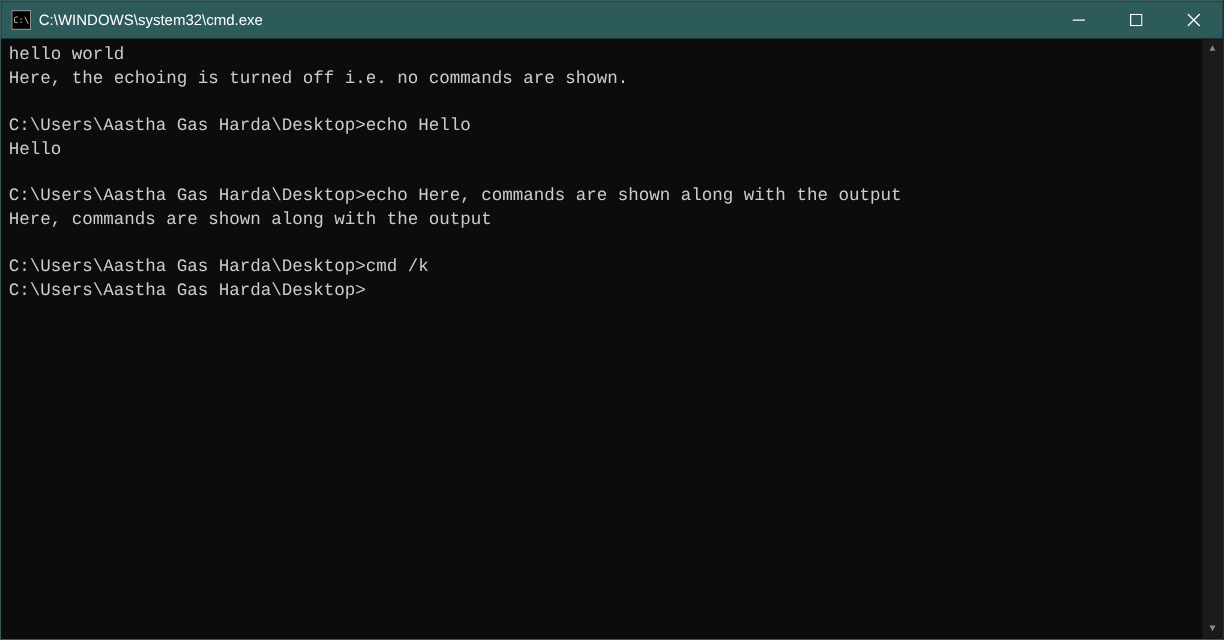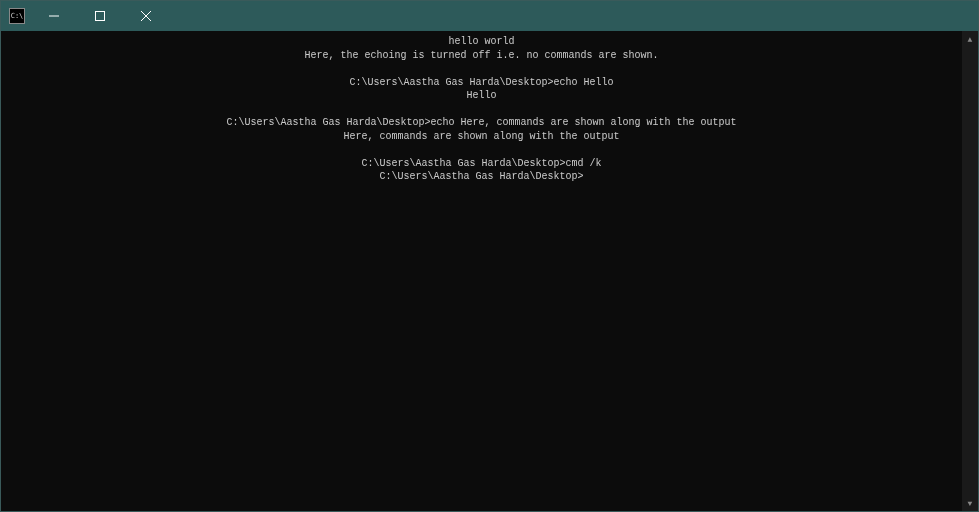--- a/index.html
+++ b/index.html
@@ -68,25 +68,24 @@
     .terminal-body {
       flex: 1;
       background: #0c0c0c;
       position: relative;
       display: flex;
     }
     .terminal-content {
       flex: 1;
       padding: 4px 6px;
       color: #cccccc;
-      font-size: 10px;
+      font-size: 14px;
       line-height: 1.35;
       white-space: pre;
       font-family: Consolas, 'Courier New', monospace;
-      text-align: center;
     }
     .scrollbar {
       width: 16px;
       background: #1a1a1a;
       position: relative;
     }
     .scroll-arrow {
       width: 16px;
       height: 16px;
       display: flex;
@@ -109,20 +108,21 @@
     }
   </style>
 </head>
 <body>
 
 <div class="window">
   <div class="titlebar">
     <div class="titlebar-icon">
       <span>C:\</span>
     </div>
+    <div class="titlebar-title">C:\WINDOWS\system32\cmd.exe</div>
     <div class="titlebar-controls">
       <div class="titlebar-btn">
         <svg viewBox="0 0 10 10">
           <line x1="0" y1="5" x2="10" y2="5" stroke="white" stroke-width="1"></line>
         </svg>
       </div>
       <div class="titlebar-btn">
         <svg viewBox="0 0 10 10">
           <rect x="0.5" y="0.5" width="9" height="9" stroke="white" stroke-width="1" fill="none"></rect>
         </svg>

